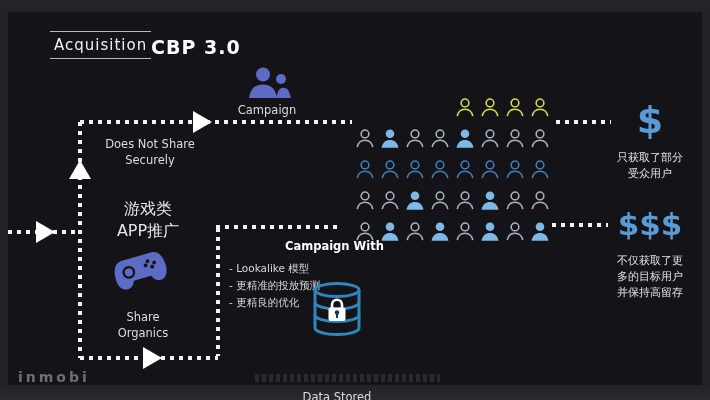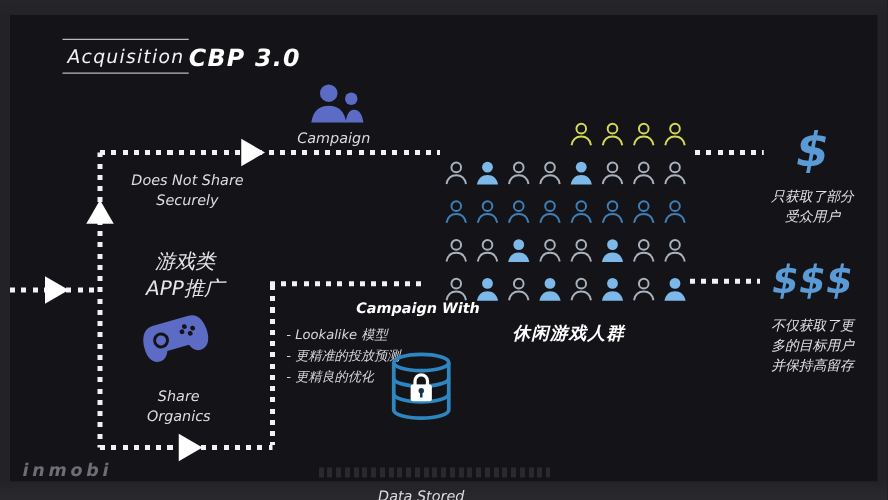--- a/index.html
+++ b/index.html
@@ -1,16 +1,16 @@
 <!DOCTYPE html>
 <html><head>
 <meta charset="utf-8">
 <style>
   html,body{margin:0;padding:0;background:#232327;}
-  .stage{position:relative;width:710px;height:400px;background:linear-gradient(180deg,#26262a 0,#232327 14px,#232327 384px,#2a2a2e 400px);overflow:hidden;font-family:"DejaVu Sans","Liberation Sans",sans-serif;font-style:italic;}
+  .stage{position:relative;width:710px;height:400px;background:linear-gradient(180deg,#26262a 0,#232327 14px,#232327 384px,#2a2a2e 400px);overflow:hidden;font-family:"DejaVu Sans","Liberation Sans",sans-serif;}
   .slide{position:absolute;left:8px;top:12px;width:694px;height:373px;background:#141418;}
   .abs{position:absolute;}
   
   .dot-h{height:4px;background:repeating-linear-gradient(90deg,#f2f2f2 0 4px,transparent 4px 9px);}
   .dot-v{width:4px;background:repeating-linear-gradient(180deg,#f2f2f2 0 4px,transparent 4px 9px);}
   .arr-r{width:0;height:0;border-left:19px solid #fff;border-top:11px solid transparent;border-bottom:11px solid transparent;}
   .arr-u{width:0;height:0;border-bottom:19px solid #fff;border-left:11px solid transparent;border-right:11px solid transparent;}
   
   .t{color:#e9e9ec;white-space:pre-line;}
   .center{text-align:center;}
@@ -327,21 +327,20 @@
           <path d="M3.5 21.5c1-5.3 4.3-7.6 8.5-7.6s7.5 2.3 8.5 7.6" fill="none" stroke="currentColor" stroke-width="1.7"></path>
         </svg>
       </div>
       <div class="person p-fill">
         <svg viewBox="0 0 24 24">
           <circle cx="12" cy="6.8" r="4.7" fill="currentColor"></circle>
           <path d="M2.8 22c1-5.8 4.7-8.4 9.2-8.4s8.2 2.6 9.2 8.4z" fill="currentColor"></path>
         </svg>
       </div>
     </div>
-  <div class="abs aud center" style="left:354px;top:258px;width:202px;">休闲游戏人群</div>
 
   <div class="abs dollar center" style="left:600px;top:98px;width:100px;font-size:38px;">$</div>
   <div class="abs t outcome center" style="left:600px;top:150px;width:100px;">只获取了部分
 受众用户</div>
 
   <div class="abs dollar center" style="left:592px;top:206px;width:116px;font-size:31px;">$$$</div>
   <div class="abs t outcome center" style="left:592px;top:253px;width:116px;">不仅获取了更
 多的目标用户
 并保持高留存</div>
 

